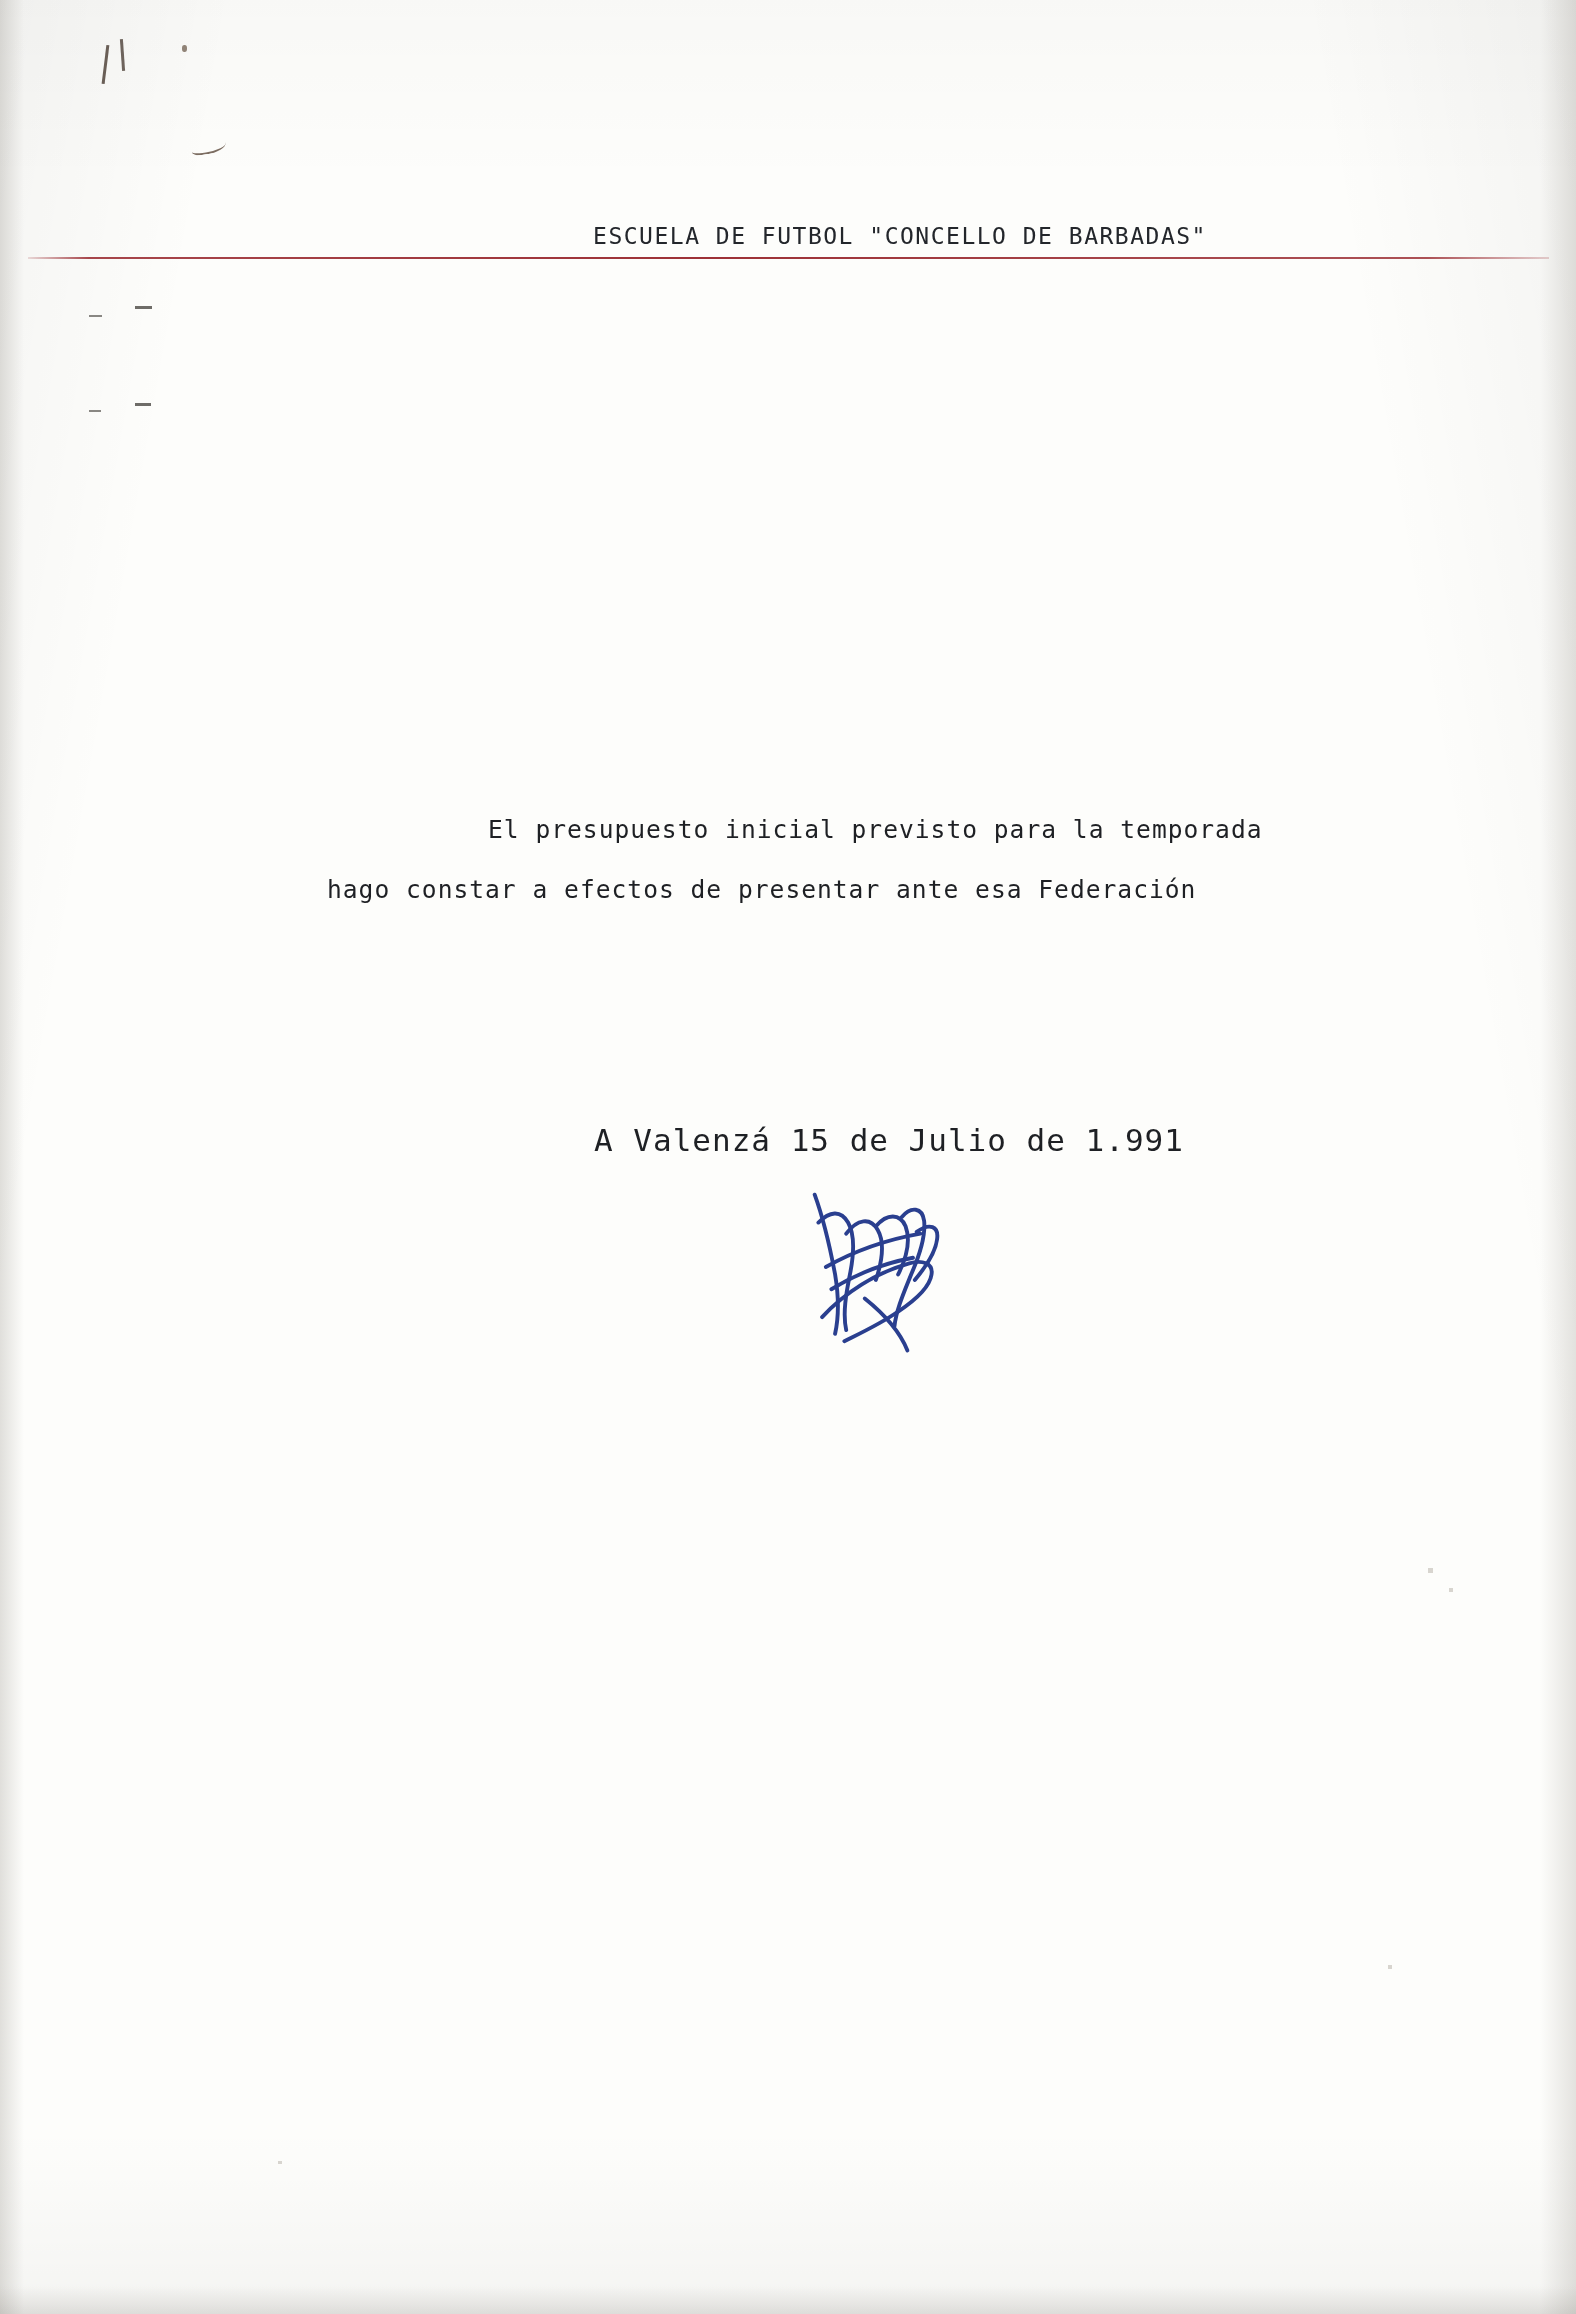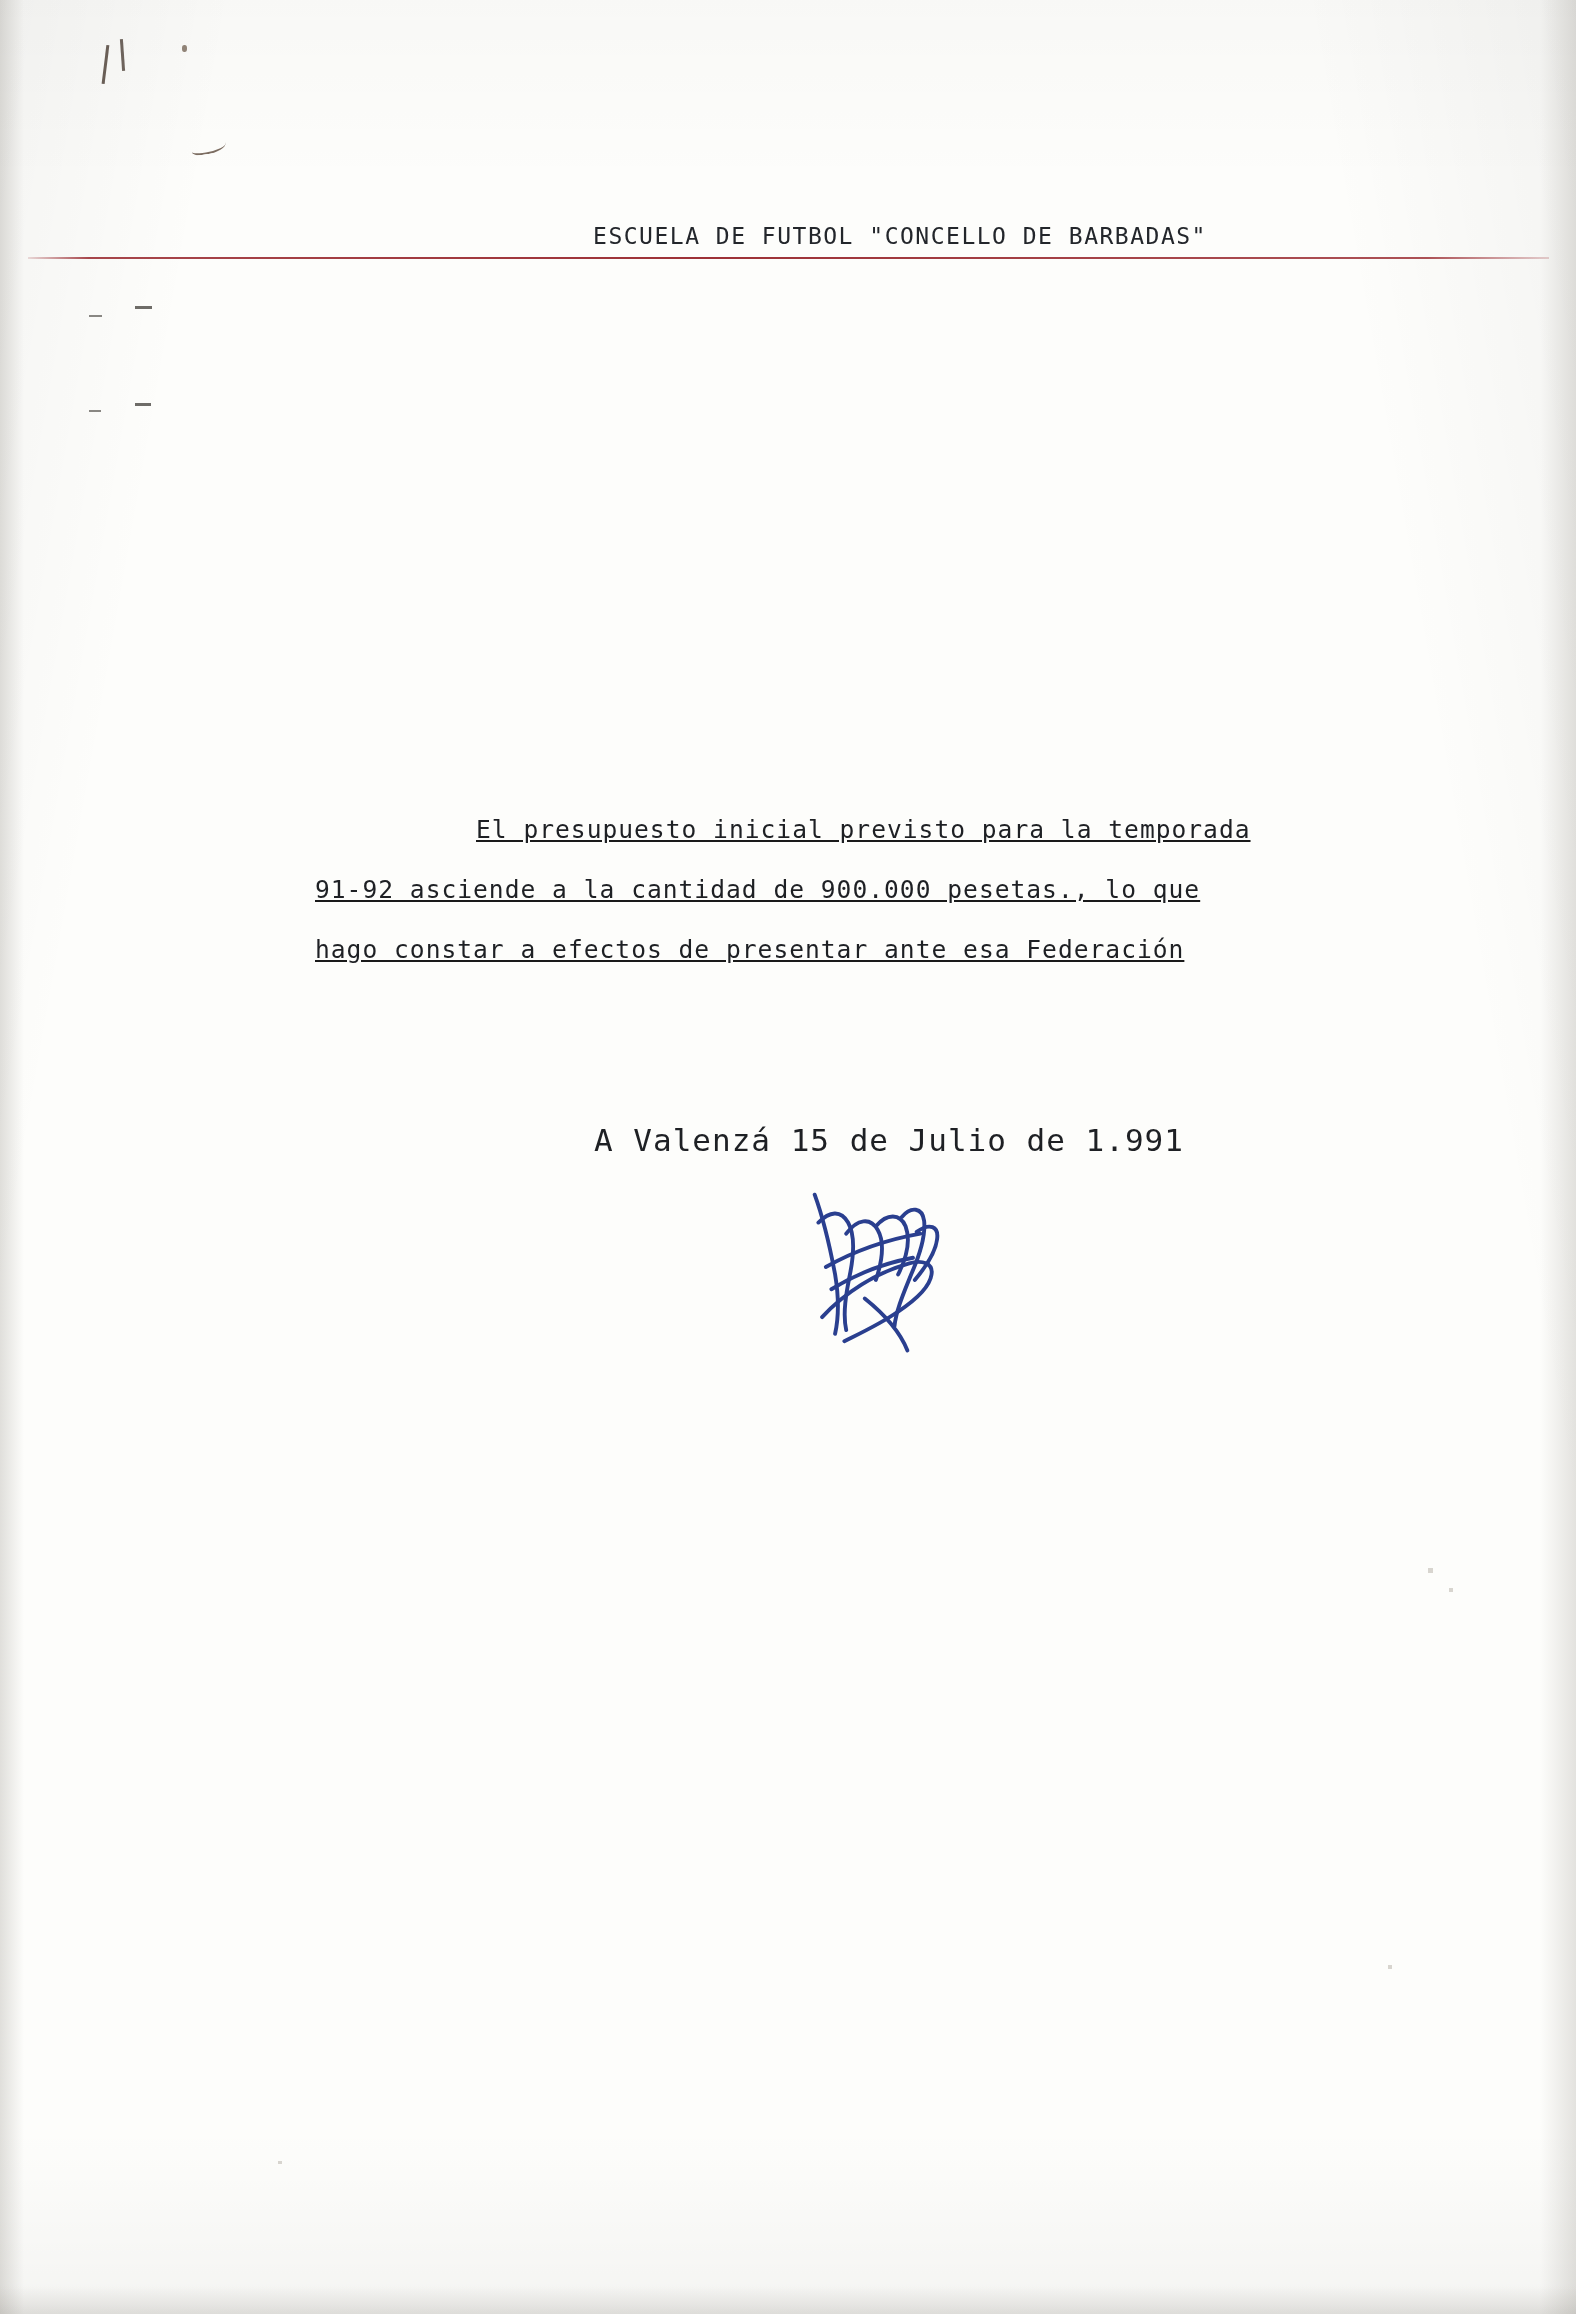--- a/index.html
+++ b/index.html
@@ -80,24 +80,23 @@
         rgba(152,38,44,0.15) 0%,
         rgba(152,38,44,0.85) 4%,
         rgba(152,38,44,0.95) 45%,
         rgba(152,38,44,0.8) 92%,
         rgba(152,38,44,0.2) 100%);
   }
 
   
   .body-block {
     position: absolute;
-    left: 315px;
+    left: 327px;
     top: 800px;
     width: 1113px;
-    text-decoration: underline;
   }
 
   .body-line {
     font-family: "DejaVu Sans Mono", monospace;
     font-size: 24.6px;
     line-height: 60px;
     letter-spacing: 1px;
     color: #1e2024;
     white-space: pre;
   }
@@ -216,21 +215,20 @@
   <div class="speck" style="left:1388px; top:1965px; width:3.7px; height:3.7px;"></div>
   <div class="speck" style="left:278px; top:2161px; width:3.7px; height:2.8px;"></div>
 
   <div class="letterhead">
     <span class="letterhead-title">ESCUELA DE FUTBOL "CONCELLO DE BARBADAS"</span>
   </div>
   <div class="rule"></div>
 
   <div class="body-block">
     <div class="body-line"><span class="indent"></span><span>El presupuesto inicial previsto para la temporada</span></div>
-    <div class="body-line"><span>91-92 asciende a la cantidad de 900.000 pesetas., lo que</span></div>
     <div class="body-line"><span>hago constar a efectos de presentar ante esa Federación</span></div>
   </div>
 
   <div class="place-date">A Valenzá 15 de Julio de 1.991</div>
 
   <div class="signature">
     <svg viewBox="0 0 220 220" width="204" height="204" aria-hidden="true">
       <g fill="none" stroke="#2a3f8f" stroke-width="4.2" stroke-linecap="round" stroke-linejoin="round">
         <path d="M18 18 C26 40, 34 72, 40 104 C44 128, 44 150, 40 168"></path>
         <path d="M22 48 C34 36, 46 34, 54 48 C62 62, 60 84, 56 104 C52 124, 48 146, 52 164"></path>

